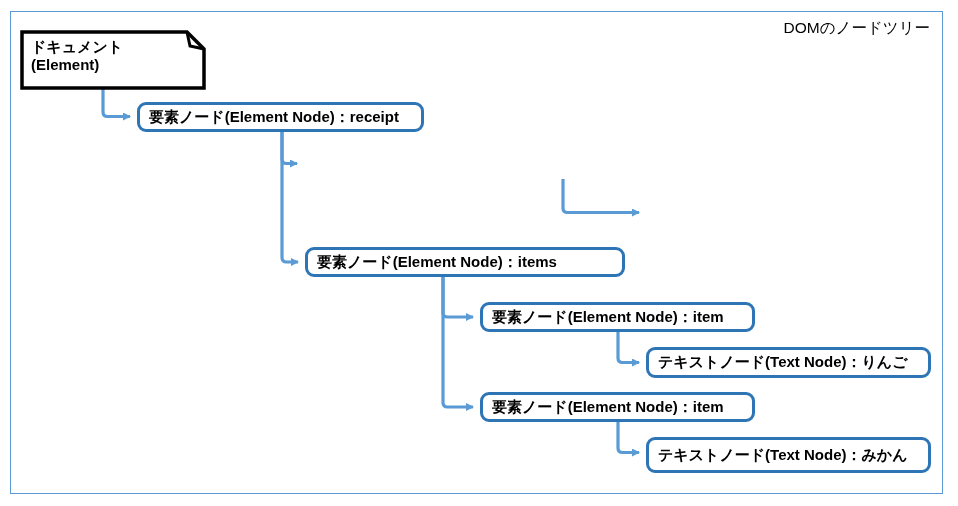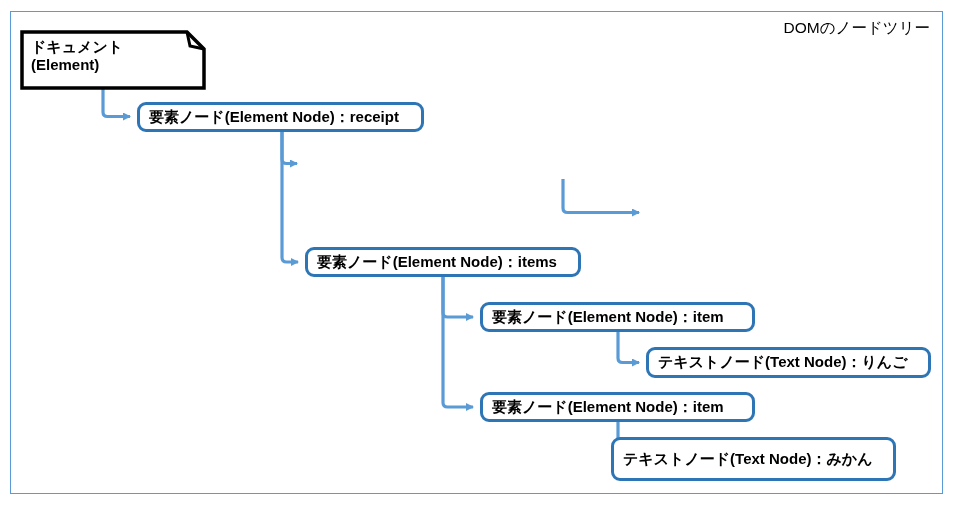--- a/index.html
+++ b/index.html
@@ -40,25 +40,25 @@
     border:3px solid #2E75B6;
     border-radius:9px;
     display:flex;align-items:center;
     padding:0 9px;
     font-size:15px;font-weight:bold;color:#000000;
     white-space:nowrap;
   }
   .n-receipt{left:137px;top:102px;width:287px;height:30px;}
   .n-shop{left:304px;top:148px;width:513px;height:31px;}
   .n-abc{left:646px;top:197px;width:279px;height:31px;}
-  .n-items{left:305px;top:247px;width:276px;height:30px;}
+  .n-items{left:305px;top:247px;width:320px;height:30px;}
   .n-item1{left:480px;top:302px;width:275px;height:30px;}
   .n-ringo{left:646px;top:347px;width:285px;height:31px;}
   .n-item2{left:480px;top:392px;width:275px;height:30px;}
-  .n-mikan{left:611px;top:437px;width:285px;height:44px;text-align:right;}
+  .n-mikan{left:646px;top:437px;width:285px;height:36px;text-align:right;}
   .connectors{position:absolute;left:0;top:0;width:958px;height:506px;pointer-events:none;}
 </style>
 </head>
 <body>
 
 <div class="canvas">
 
   <div class="frame"></div>
 
   <div class="diagram-title">DOMのノードツリー</div>

